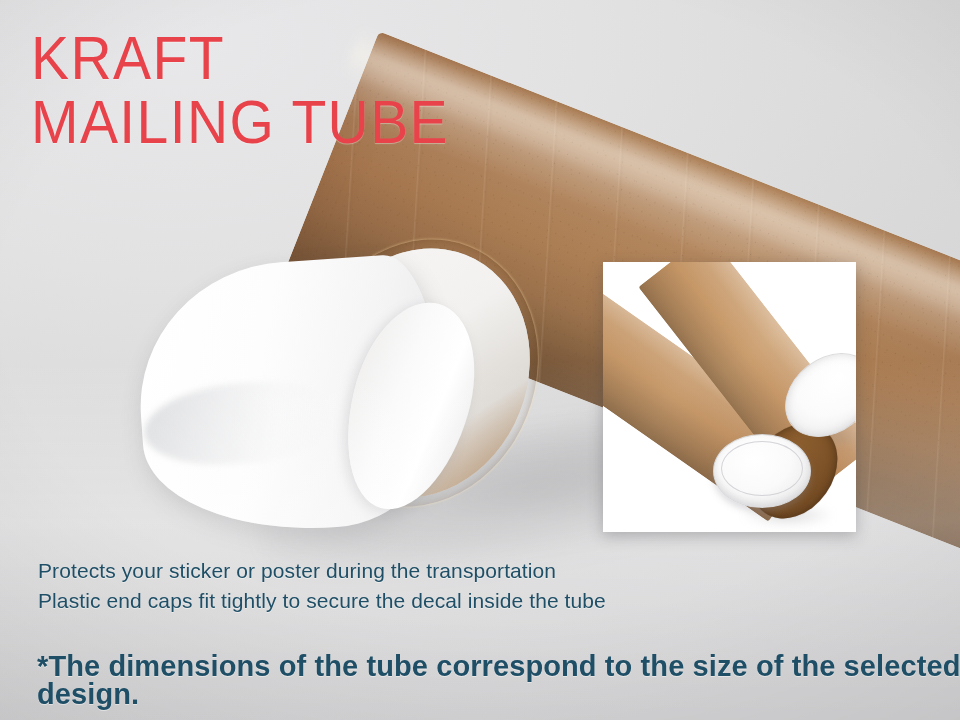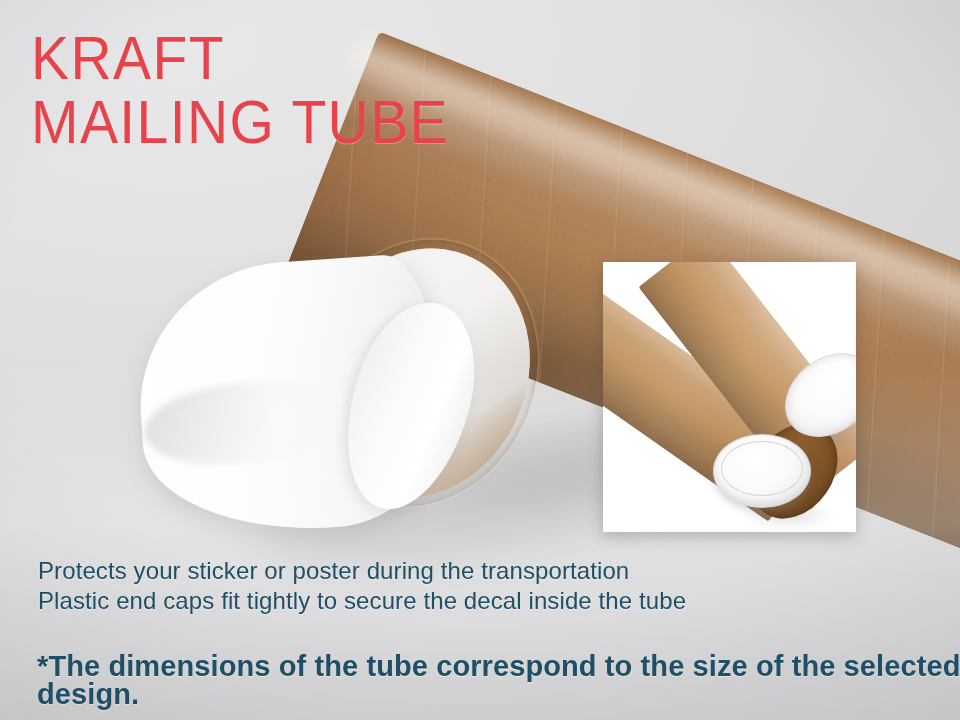--- a/index.html
+++ b/index.html
@@ -311,21 +311,21 @@
     background: radial-gradient(ellipse 50% 50% at 50% 50%, rgba(150,150,156,0.30), rgba(150,150,156,0) 72%);
     filter: blur(4px);
   }
 
   
   .body-copy {
     position: absolute;
     left: 38px;
     top: 556px;
     color: #1f4f66;
-    font-size: 24px;
+    font-size: 21px;
     line-height: 30px;
     font-weight: 400;
     letter-spacing: 0.1px;
     white-space: pre-line;
     text-shadow: 0 1px 0 rgba(255,255,255,0.45);
   }
   .footnote {
     position: absolute;
     left: 37px;
     top: 652px;

